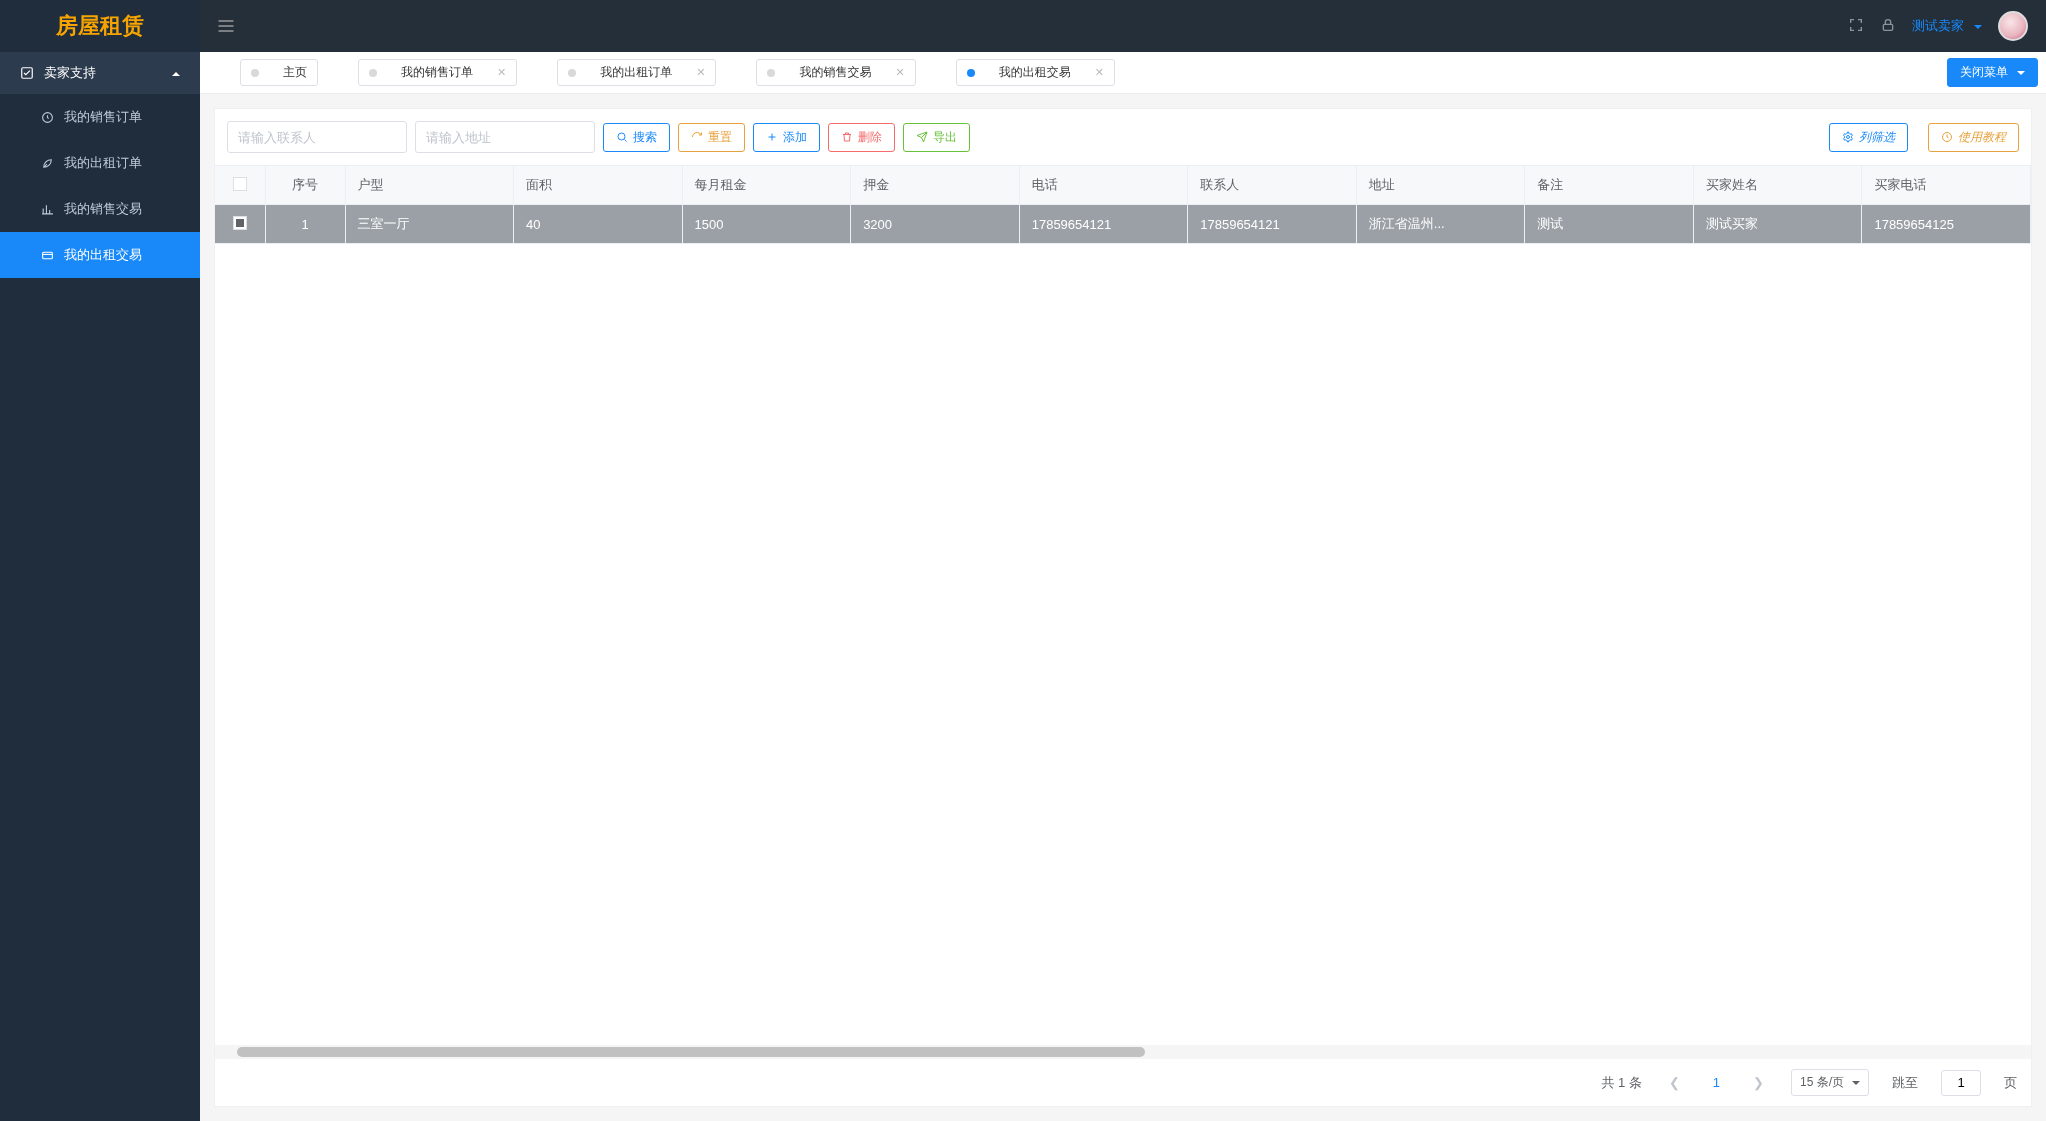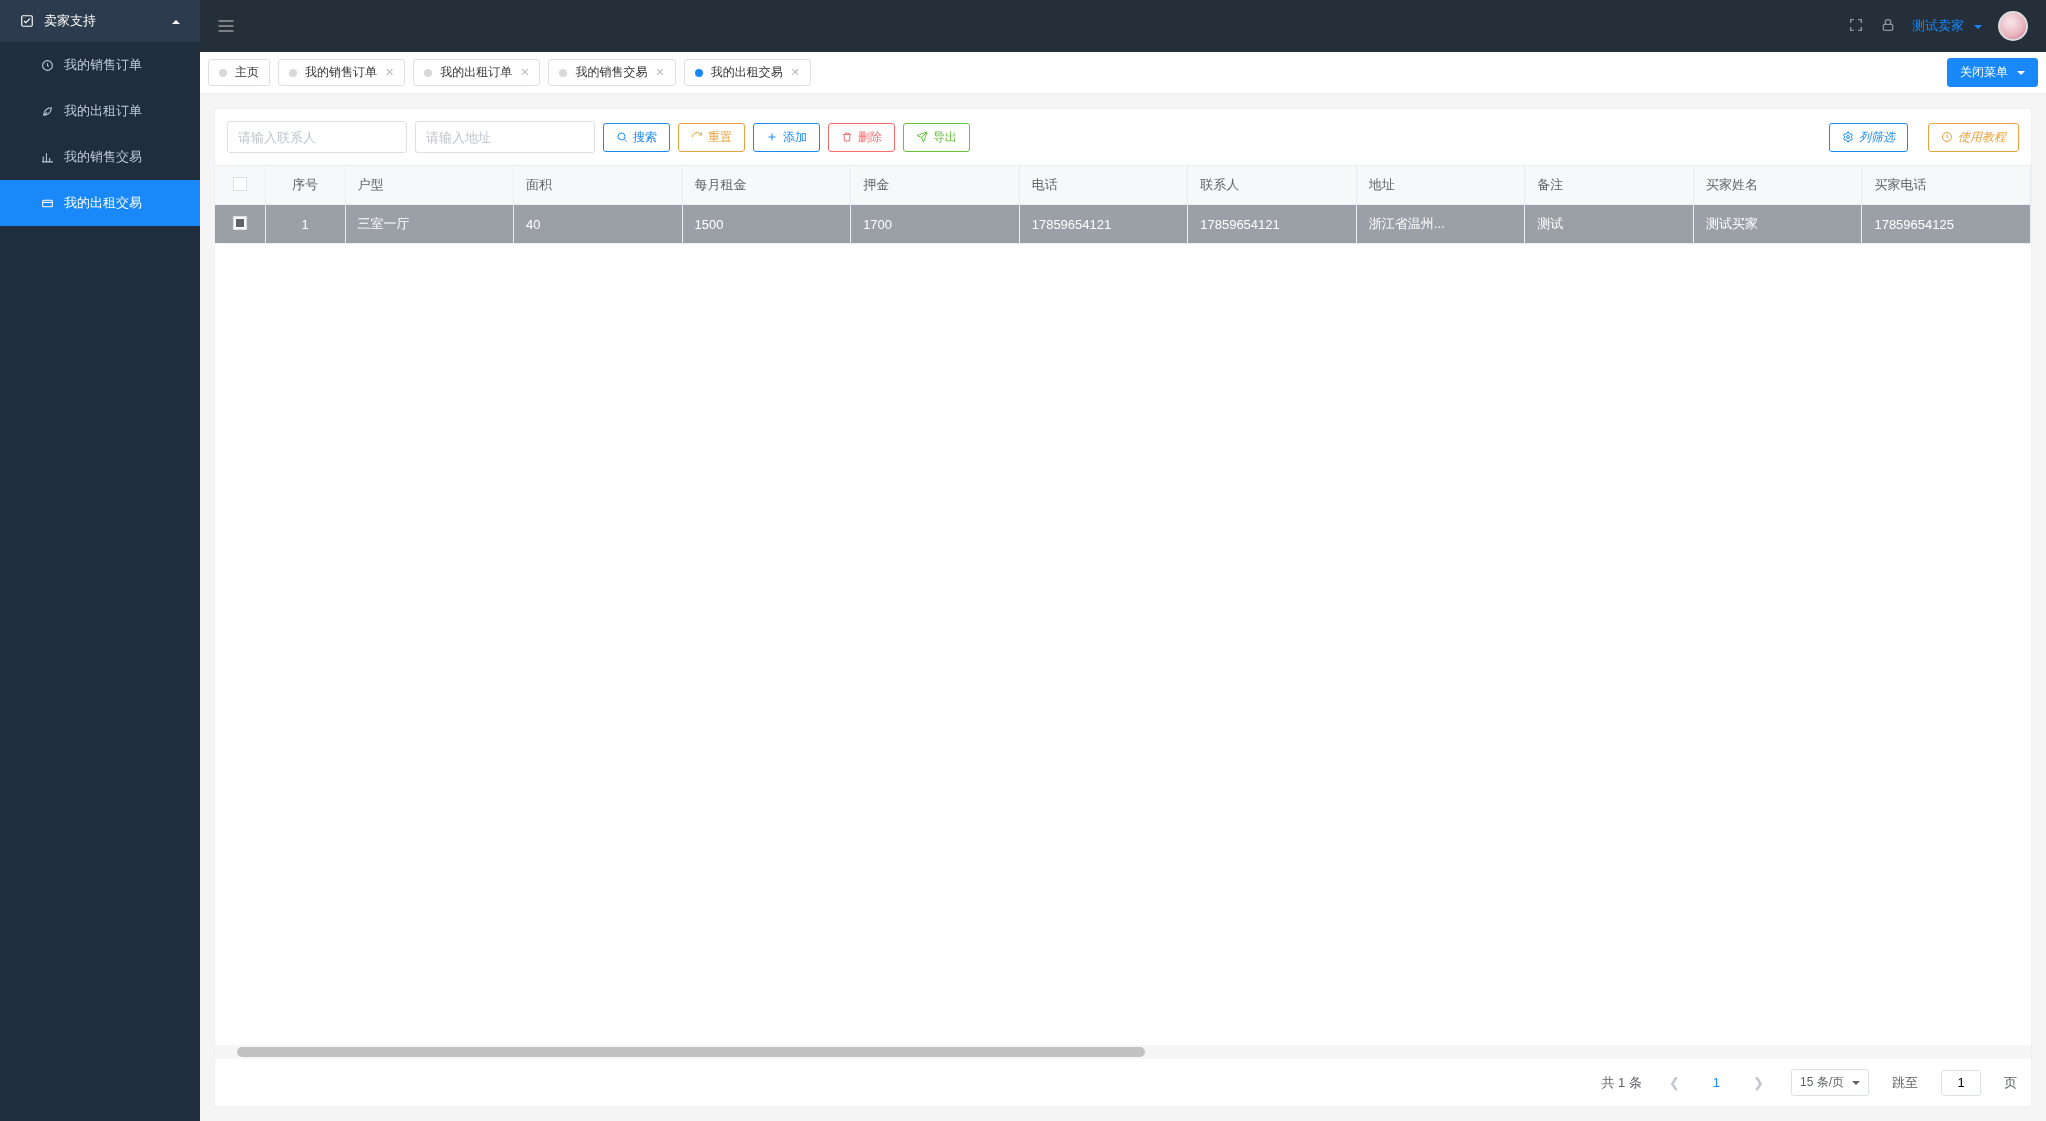--- a/index.html
+++ b/index.html
@@ -22,21 +22,21 @@
 .top-tab.inactive { color: #555; background: #fff; }
 .top-tab.active { color: #1989fa; }
 .top-tab .ticon { color: #999; }
 .top-tab.active .ticon { color: #1989fa; }
 .topbar-right { margin-left: auto; display: flex; align-items: center; gap: 16px; padding-right: 18px; color: #aab; }
 .iconbtn { cursor: pointer; color: #8a9; }
 .user { display: flex; align-items: center; gap: 6px; color: #1989fa; cursor: pointer; }
 .avatar { width: 30px; height: 30px; border-radius: 50%; background: radial-gradient(circle at 40% 35%, #f9e5e9, #e8b4be 60%, #c58 100%); border:2px solid #ddd; }
 
 .tabbar { background: #fff; padding: 6px 8px; display: flex; align-items: center; gap: 8px; border-bottom: 1px solid #eee; }
-.tab-chip { border: 1px solid #dcdfe6; border-radius: 3px; padding: 4px 10px; display: flex; align-items: center; gap: 8px; cursor: pointer; font-size: 12px; background:#fff; }
+.tab-chip { border: 1px solid #dcdfe6; border-radius: 3px; padding: 4px 10px; display: flex; align-items: center; gap: 24px; cursor: pointer; font-size: 12px; background:#fff;margin-left:32px; }
 .tab-chip .dot { width: 8px; height: 8px; border-radius: 50%; background: #d9d9d9; }
 .tab-chip.active .dot { background: #1989fa; }
 .tab-chip .close { color: #bbb; font-size: 11px; }
 .tabbar-right { margin-left: auto; }
 .btn { display: inline-flex; align-items: center; gap: 5px; padding: 5px 12px; border-radius: 3px; cursor: pointer; font-size: 12px; border: 1px solid transparent; background:#fff; }
 .btn-primary { background: #1989fa; color: #fff; border-color: #1989fa; }
 .btn-outline-blue { border-color: #1989fa; color: #1989fa; }
 .btn-outline-orange { border-color: #e6a23c; color: #e6a23c; }
 .btn-outline-green { border-color: #67c23a; color: #67c23a; }
 .btn-outline-red { border-color: #f56c6c; color: #f56c6c; }
@@ -73,20 +73,21 @@
 .jump-input { width: 40px; height: 26px; border: 1px solid #dcdfe6; border-radius: 3px; text-align: center; font-size: 13px; }
 
 .caret-down::after { content:""; display:inline-block; border:4px solid transparent; border-top-color: currentColor; margin-left:4px; transform: translateY(2px); }
 .caret-up::after { content:""; display:inline-block; border:4px solid transparent; border-bottom-color: currentColor; margin-left:4px; transform: translateY(-2px); }
 </style>
 </head>
 <body>
 
 <div class="app">
   <aside class="sidebar">
+    <div class="logo">房屋租赁</div>
     <div class="menu-group">
       <span class="label">
         <span class="sb-icon">
           <svg width="14" height="14" viewBox="0 0 24 24" fill="none" stroke="currentColor" stroke-width="2">
               <rect x="3" y="3" width="18" height="18" rx="2"></rect>
               <path d="M7 12l3 3 7-7"></path>
             </svg>
         </span>
         <span>卖家支持</span>
       </span>
@@ -264,21 +265,21 @@
                   <th>买家电话</th>
                 </tr>
               </thead>
             <tbody id="tbody">
                 <tr class="sel">
                   <td><span class="chk checked"></span></td>
                   <td class="sticky-shadow">1</td>
                   <td>三室一厅</td>
                   <td>40</td>
                   <td>1500</td>
-                  <td>1700</td>
+                  <td>3200</td>
                   <td>17859654121</td>
                   <td>17859654121</td>
                   <td>浙江省温州...</td>
                   <td>测试</td>
                   <td>测试买家</td>
                   <td>17859654125</td>
                 </tr>
               </tbody>
           </table>
         </div>

